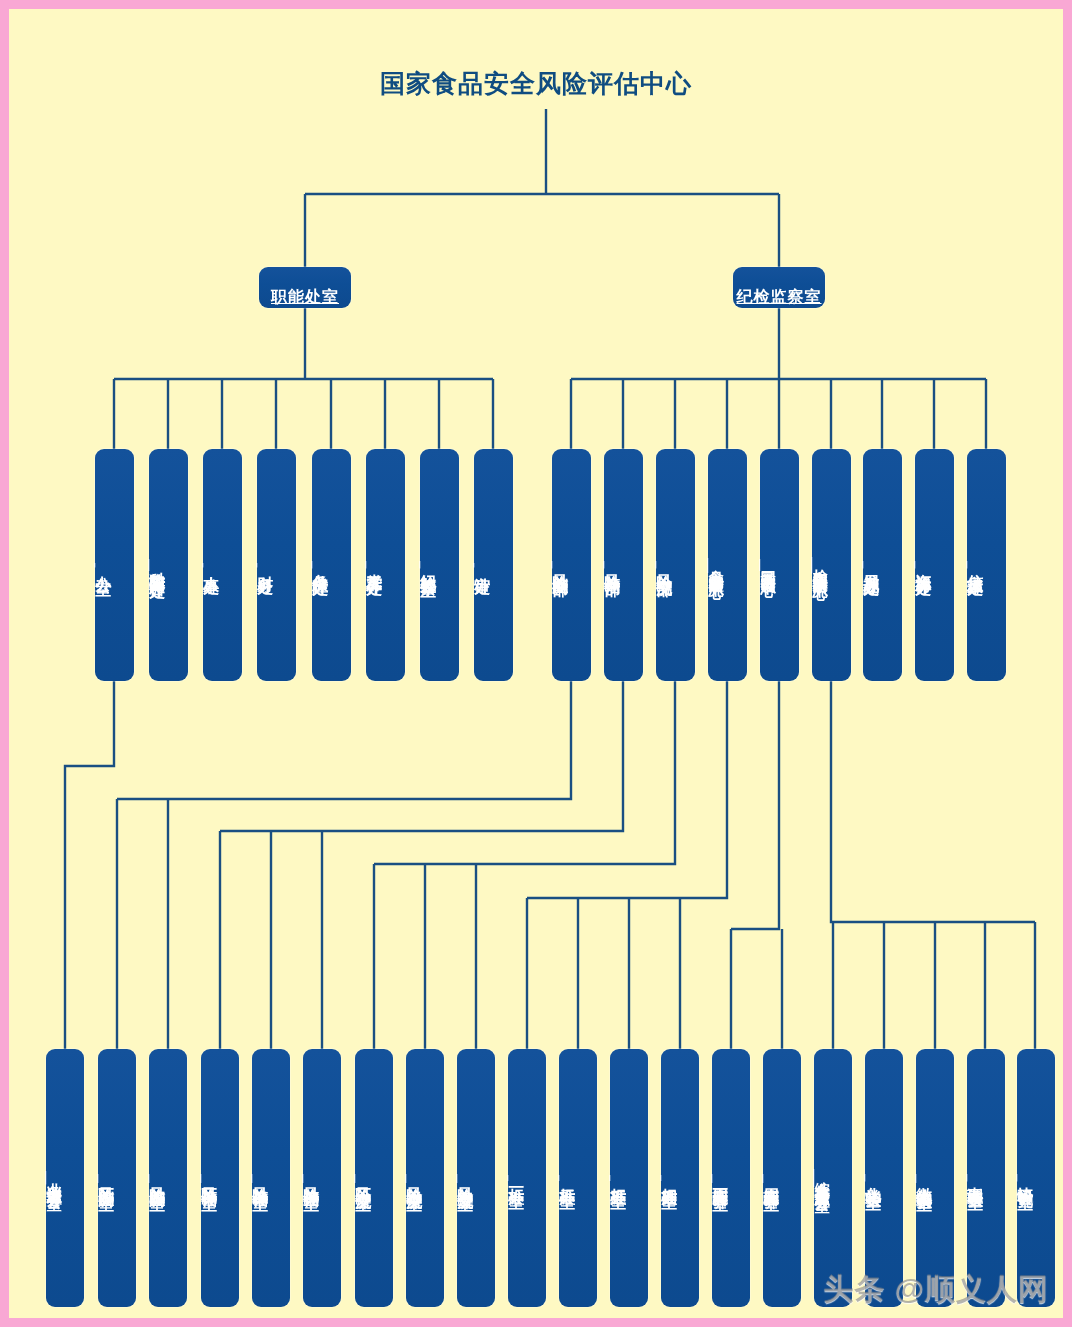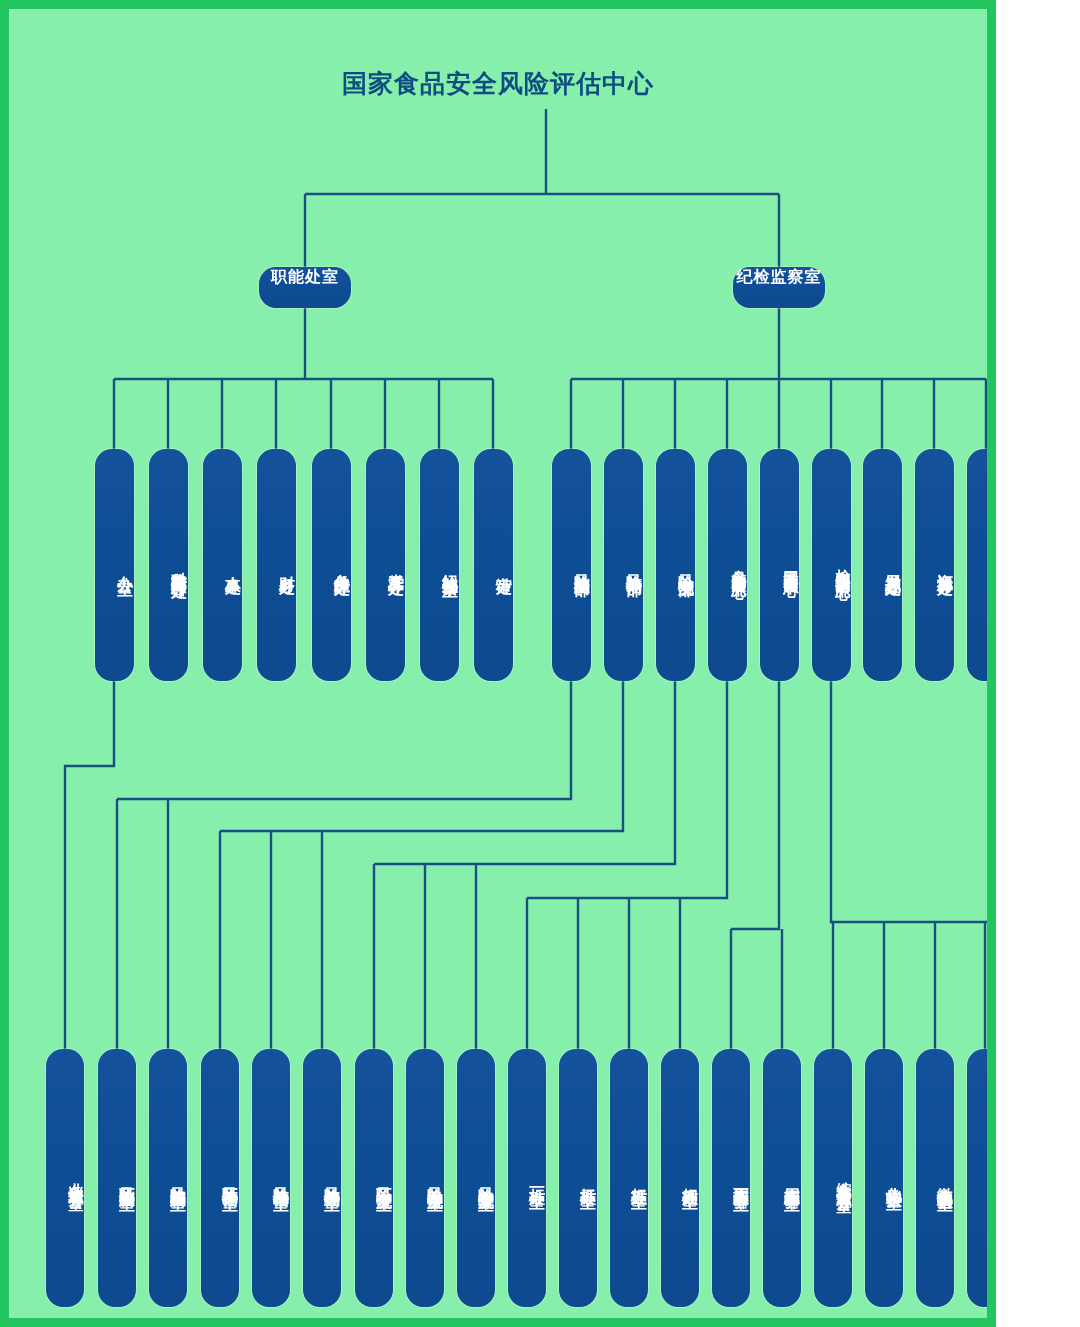--- a/index.html
+++ b/index.html
@@ -3,25 +3,25 @@
 <meta charset="utf-8">
 <title>国家食品安全风险评估中心 组织架构图</title>
 <style>
   html, body {
     margin: 0;
     padding: 0;
     background: #ffffff;
   }
   #page {
     position: relative;
-    width: 996px;
+    width: 1072px;
     height: 1327px;
-    background: #86efac;
+    background: #fef9c3;
     box-sizing: border-box;
-    border: 9px solid #22c55e;
+    border: 9px solid #f9a8d4;
     overflow: hidden;
     font-family: "Liberation Sans", "DejaVu Sans", sans-serif;
   }
   
   .chart-title {
     position: absolute;
     left: 0;
     top: 58px;
     width: 100%;
     text-align: center;
@@ -45,26 +45,27 @@
     stroke: #1a4f82;
     stroke-width: 2.4;
     stroke-linecap: butt;
     stroke-linejoin: miter;
   }
   
   .node {
     position: absolute;
     box-sizing: border-box;
     background: linear-gradient(180deg, #14529b 0%, #0e4e96 40%, #0d4a8f 100%);
-    border-radius: 17px;
+    border-radius: 9px;
     color: #ffffff;
     display: flex;
-    align-items: flex-start;
+    align-items: flex-end;
     justify-content: center;
     box-shadow: 0 0 0 1px rgba(255,255,255,0.25);
+    text-decoration: underline;
   }
   .node.horiz {
     font-size: 16px;
     font-weight: bold;
     letter-spacing: 1px;
     white-space: nowrap;
   }
   .node.vert {
     writing-mode: vertical-rl;
     text-orientation: upright;
@@ -302,14 +303,15 @@
   <div class="node vert" style="left:907px; top:1040px; width:38px; height:258px;">
     <span class="lbl">微生物实验室</span>
   </div>
   <div class="node vert" style="left:958px; top:1040px; width:38px; height:258px;">
     <span class="lbl">毒理实验室</span>
   </div>
   <div class="node vert" style="left:1008px; top:1040px; width:38px; height:258px;">
     <span class="lbl">快检研究室</span>
   </div>
 
+  <div class="watermark">头条 @顺义人网</div>
 
 </div>
 
 </body></html>

